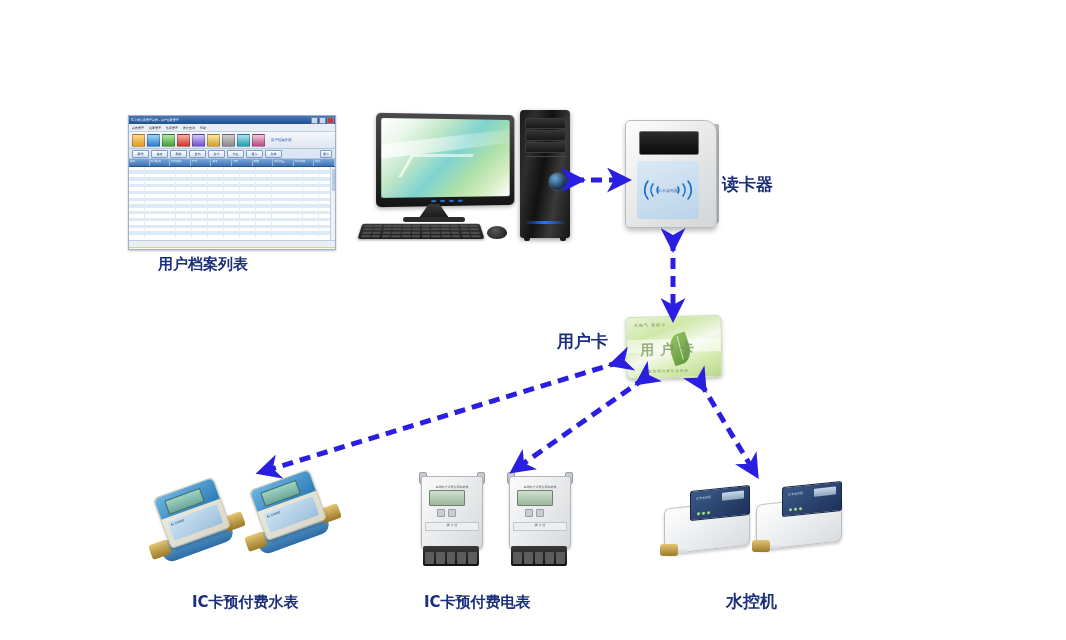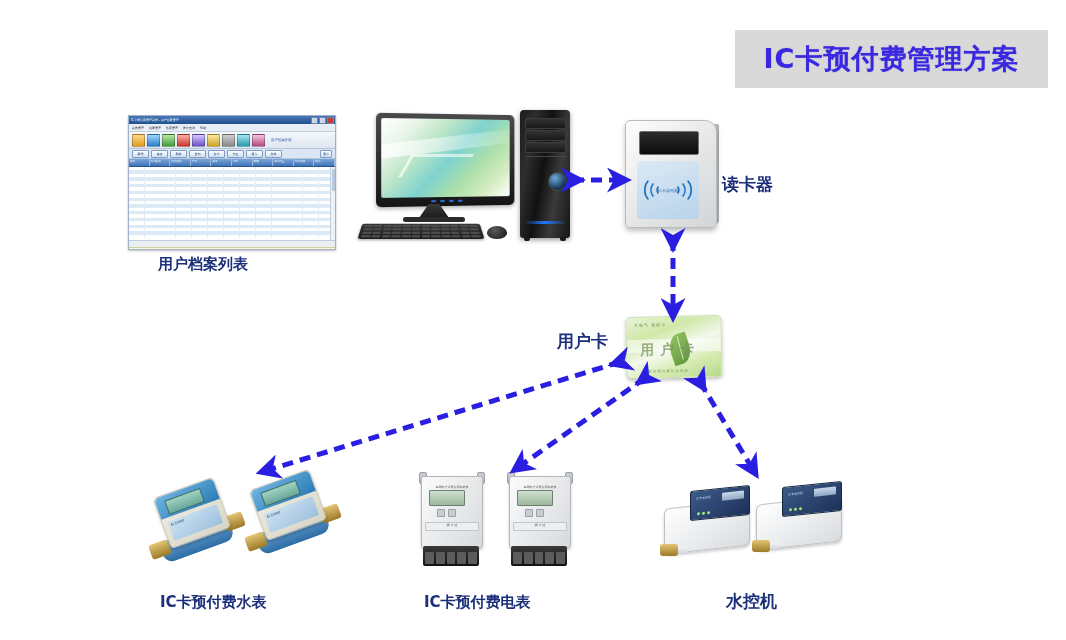--- a/index.html
+++ b/index.html
@@ -305,23 +305,20 @@
   }
 
   
   .arrow-layer{position:absolute;inset:0;pointer-events:none;}
 </style>
 </head>
 <body>
 
 <div class="stage">
 
-  <div class="title-band">
-    <span class="title-text">IC卡预付费管理方案</span>
-  </div>
 
   <div class="sw-window">
     <div class="sw-titlebar">
       <span class="tb-text">IC卡预付费管理系统 - 用户档案管理</span>
       <span class="tb-btn"></span>
       <span class="tb-btn"></span>
       <span class="tb-btn close"></span>
     </div>
     <div class="sw-menubar">
       <span>系统管理</span>
@@ -791,21 +788,21 @@
       <div class="head">
         <div class="cap">
             <div class="lcd"></div>
           </div>
         <div class="face">
             <div class="txt">IC CARD</div>
           </div>
       </div>
     </div>
   </div>
-  <div class="caption" style="left:160px;top:593px;">IC卡预付费水表</div>
+  <div class="caption" style="left:192px;top:593px;">IC卡预付费水表</div>
 
   <div class="devgroup" style="left:415px;top:470px;width:170px;height:110px;">
     <div class="emeter" style="left:0;top:2px;">
       <div class="lugs"></div>
         <div class="lugs r"></div>
       <div class="shell">
         <div class="brand">单相电子式预付费电能表</div>
       </div>
       <div class="lcd"></div>
       <div class="keys">

